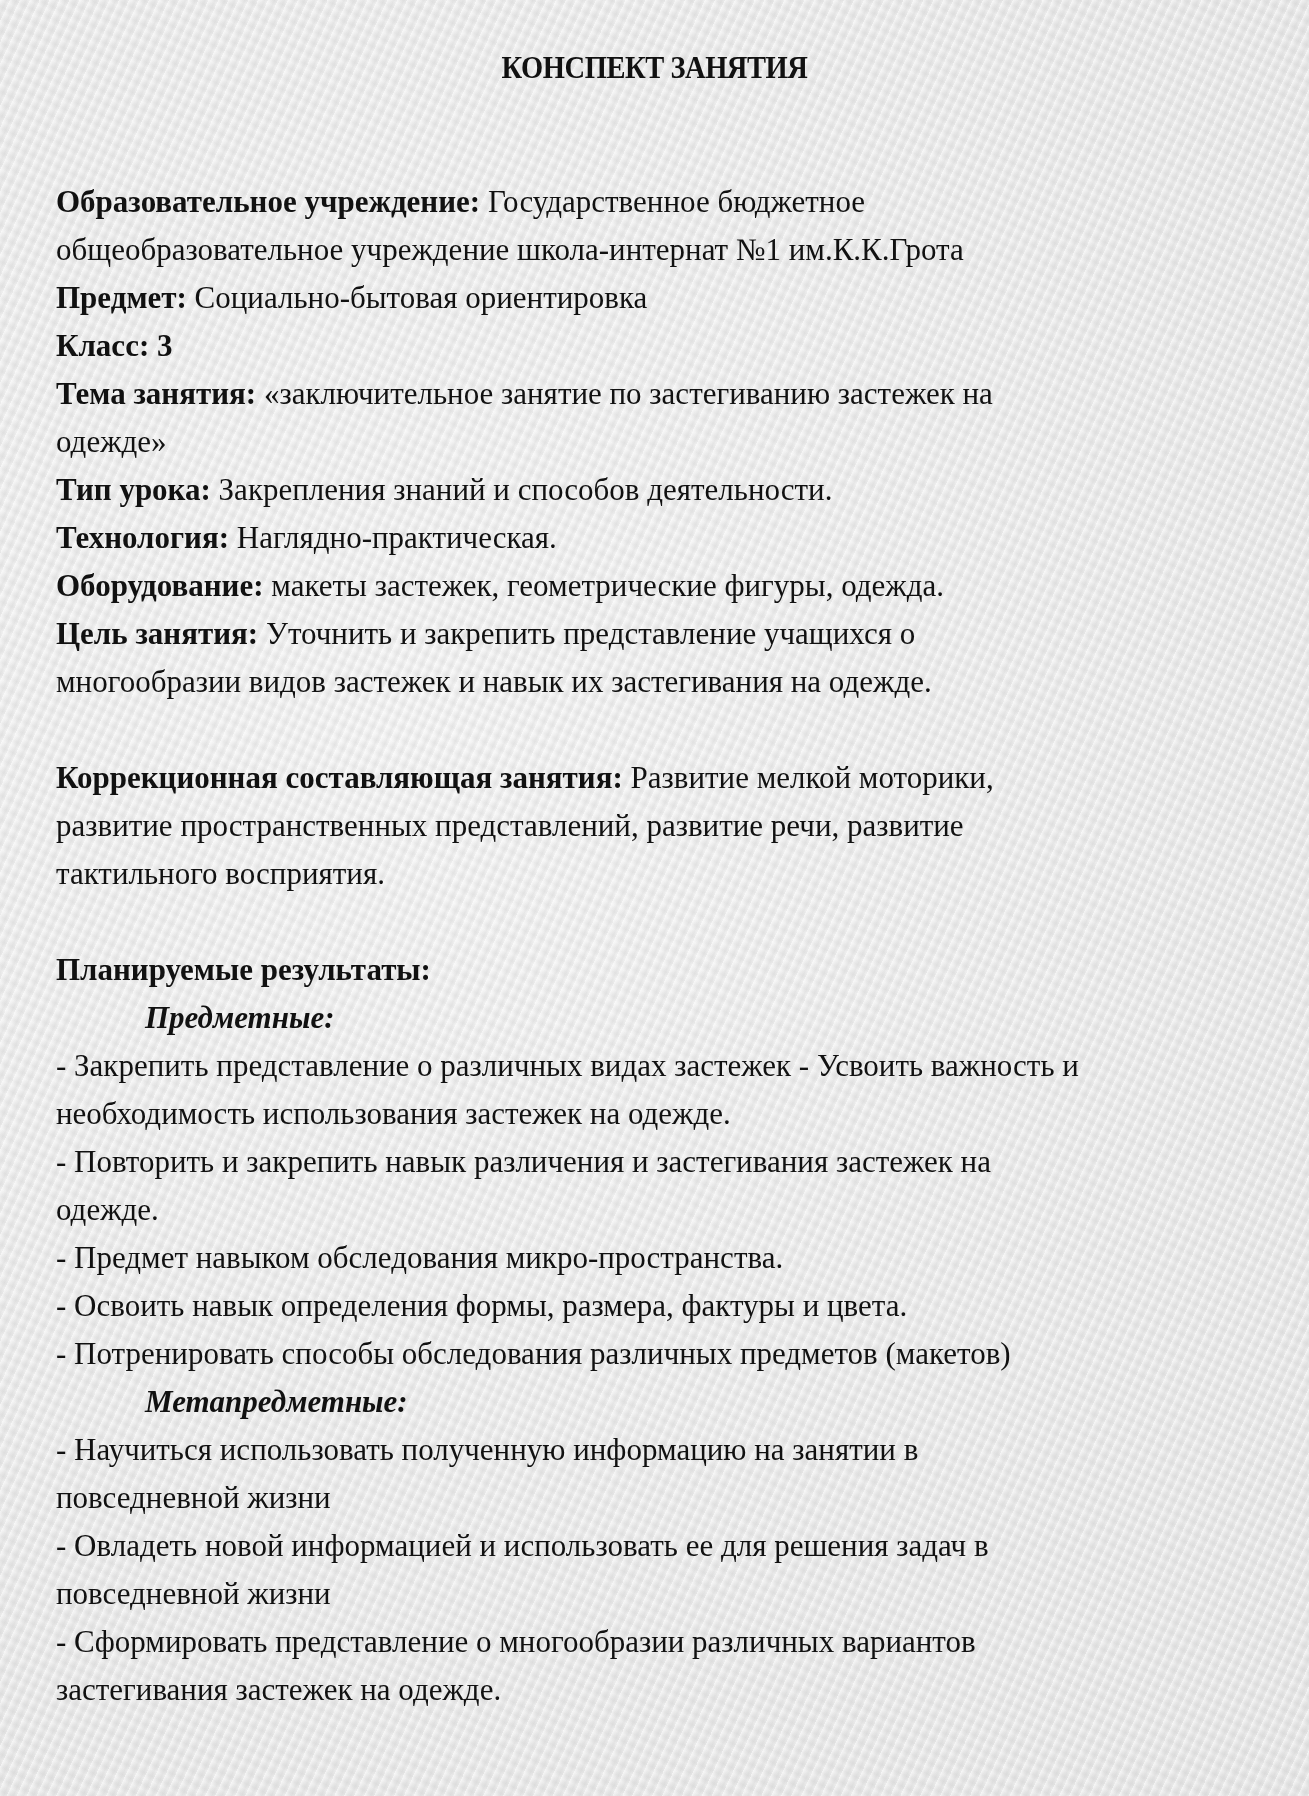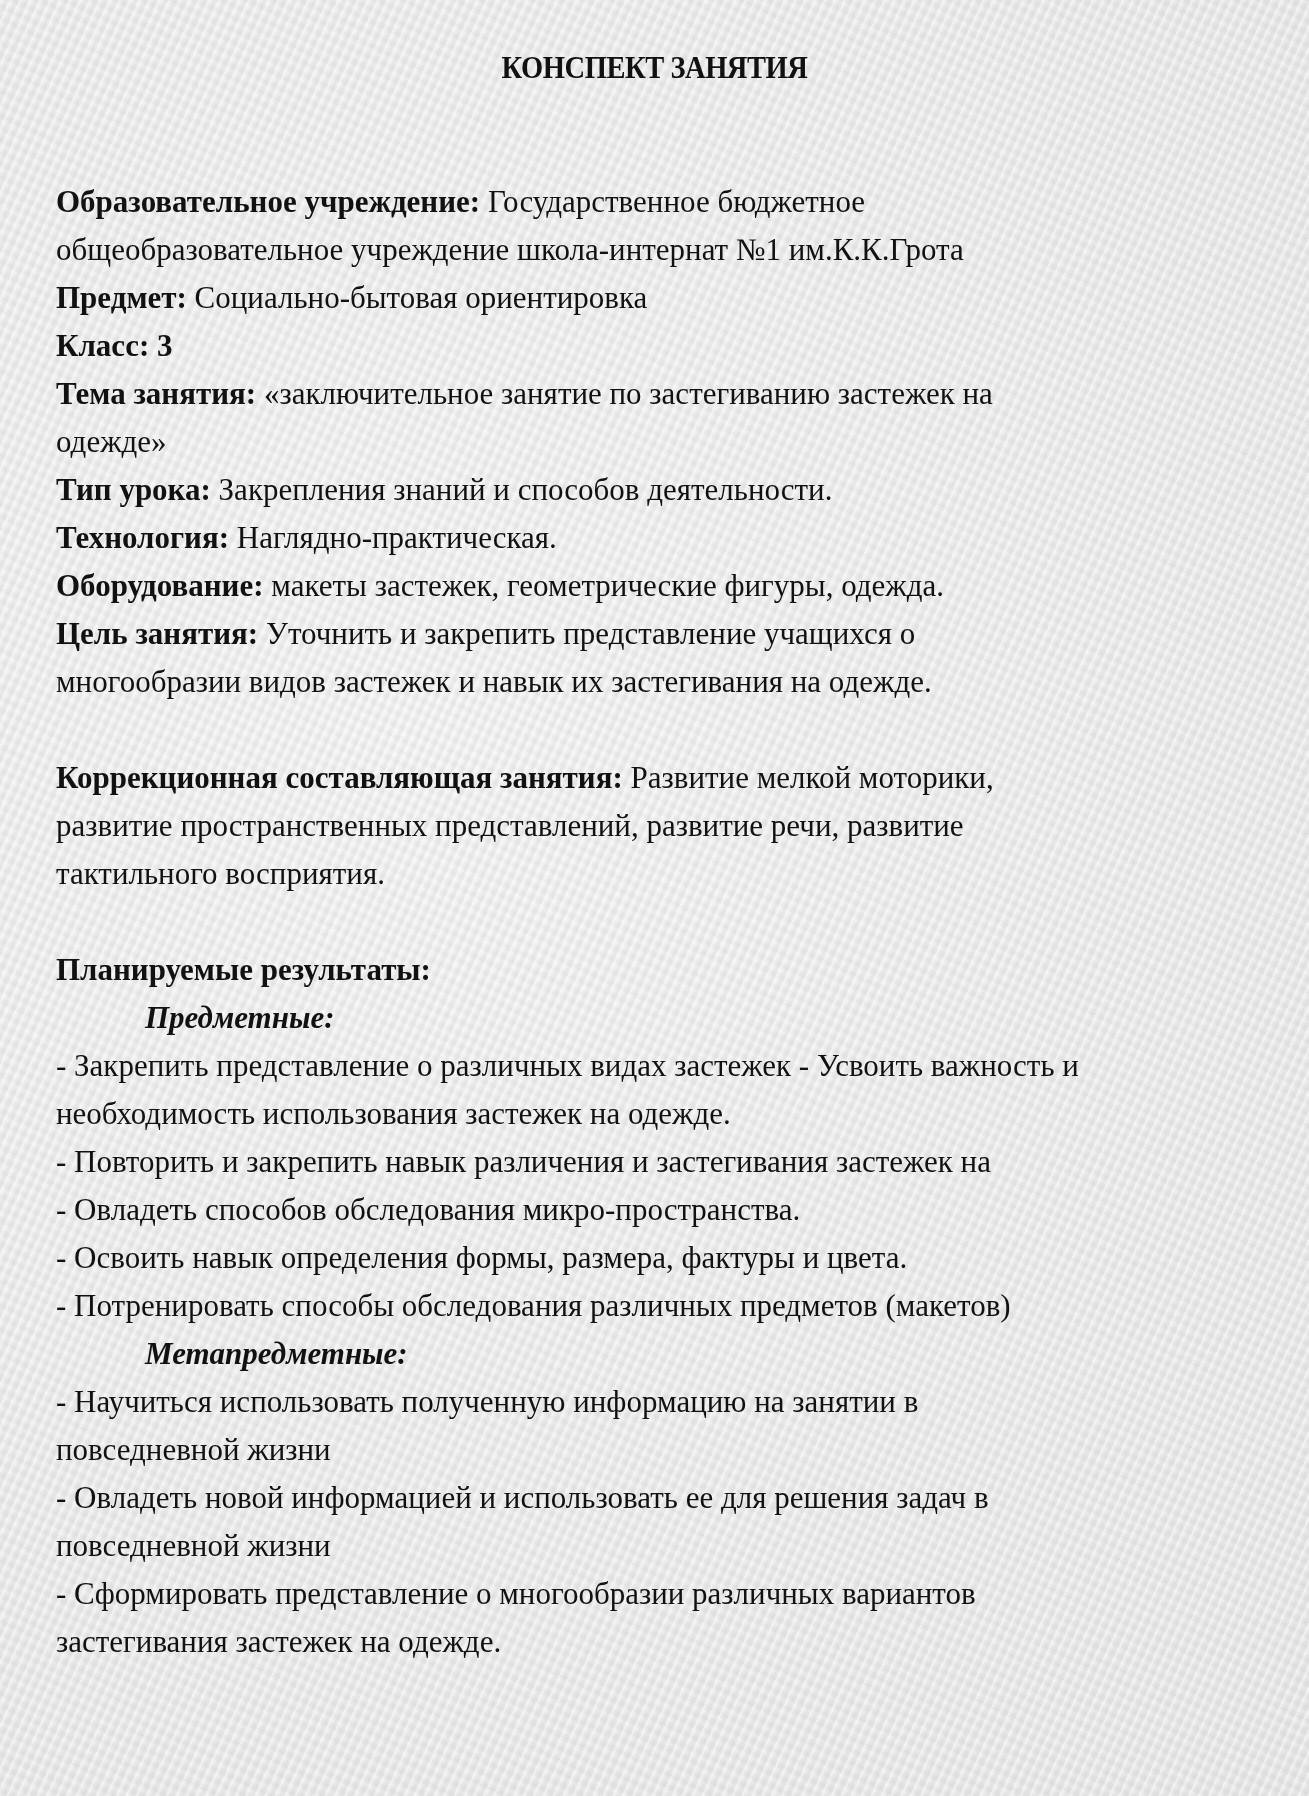--- a/index.html
+++ b/index.html
@@ -114,21 +114,22 @@
 
     <div class="gap"></div>
 
     <div>
       <span class="line label">Планируемые результаты:</span>
 
       <span class="subhead">Предметные:</span>
       <span class="line">- Закрепить представление  о различных видах застежек - Усвоить важность и</span>
       <span class="line">необходимость использования застежек на одежде.</span>
       <span class="line">- Повторить и закрепить навык различения и застегивания застежек на</span>
-      <span class="line">- Овладеть способов обследования микро-пространства.</span>
+      <span class="line">одежде.</span>
+      <span class="line">- Предмет навыком обследования микро-пространства.</span>
       <span class="line">- Освоить навык определения формы, размера, фактуры и цвета.</span>
       <span class="line">- Потренировать способы обследования различных предметов (макетов)</span>
 
       <span class="subhead">Метапредметные:</span>
       <span class="line">- Научиться использовать полученную информацию на занятии в</span>
       <span class="line">повседневной жизни</span>
       <span class="line">- Овладеть новой информацией и использовать ее для решения задач в</span>
       <span class="line">повседневной жизни</span>
       <span class="line">- Сформировать представление о многообразии различных вариантов</span>
       <span class="line">застегивания застежек на одежде.</span>

